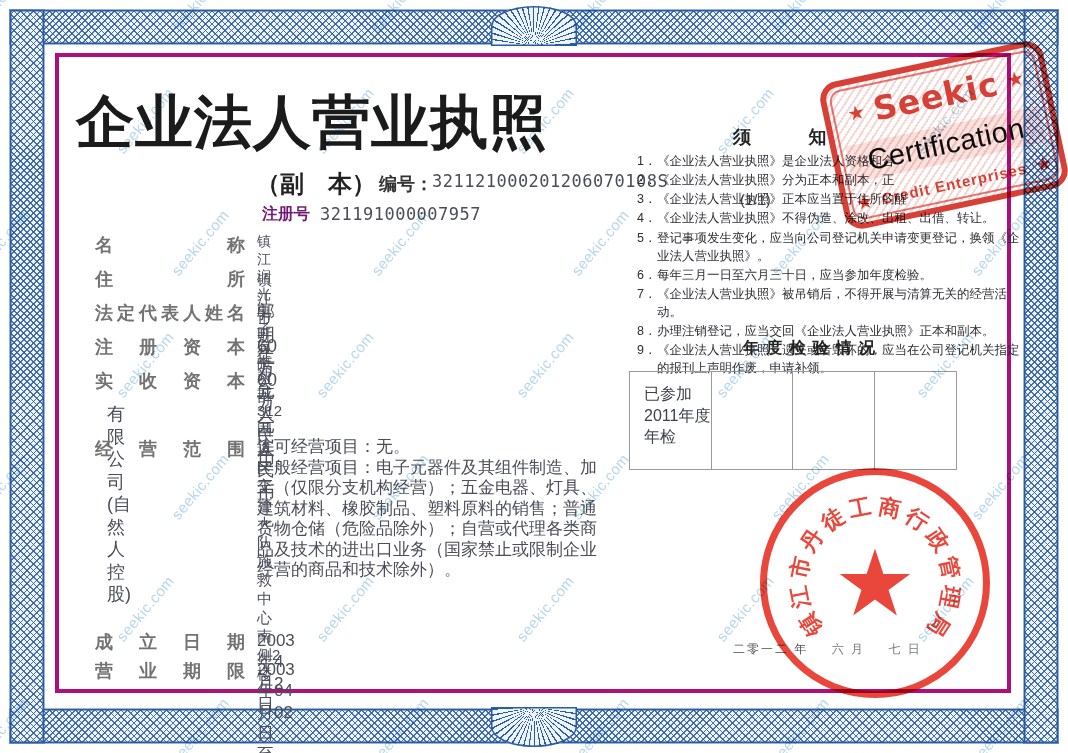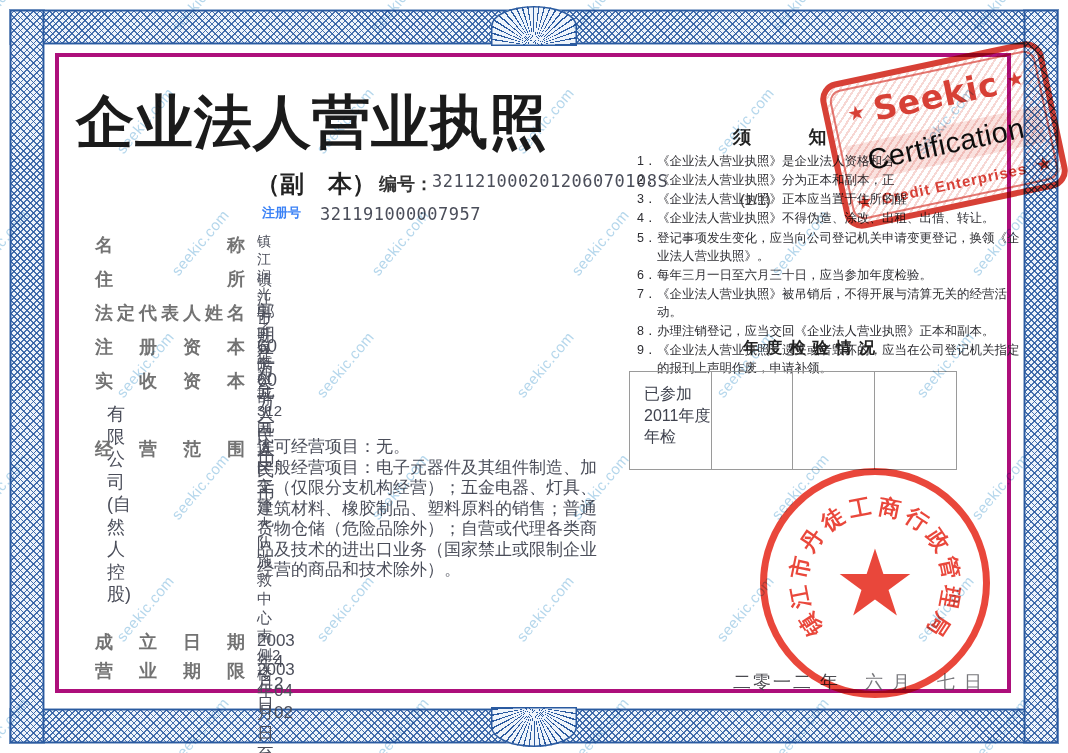--- a/index.html
+++ b/index.html
@@ -38,21 +38,21 @@
 
   
   #content{position:absolute;inset:0;z-index:4;}
   .title{left:76px;top:84px;font-size:58px;font-weight:900;color:var(--ink);
     letter-spacing:1px;font-family:"DejaVu Sans",sans-serif;}
   .copy-type{left:256px;top:168px;font-size:24px;font-weight:bold;color:#222;}
   .no-label{left:368px;top:172px;font-size:18px;font-weight:bold;color:#333;margin-left:11px;}
   .no-value{left:432px;top:171px;font-size:17px;color:var(--val);
     font-family:"DejaVu Sans Mono",monospace;letter-spacing:.5px;}
   .page-no{left:740px;top:191px;font-size:15px;color:#444;}
-  .reg-label{left:262px;top:204px;font-size:13px;font-weight:bold;color:#3b82f6;}
+  .reg-label{left:262px;top:204px;font-size:16px;font-weight:bold;color:#701a75;}
   .reg-value{left:320px;top:204px;font-size:17px;color:var(--val);
     font-family:"DejaVu Sans Mono",monospace;letter-spacing:.5px;}
 
   #fields{position:absolute;left:0;top:0;}
   .field-row{position:absolute;left:95px;display:flex;align-items:flex-start;}
   .field-label{display:inline-block;width:150px;font-size:18px;font-weight:bold;color:#737373;
     text-align:justify;text-align-last:justify;flex:0 0 150px;}
   .field-value{margin-left:12px;font-size:18px;color:var(--val);line-height:1.25;}
   .field-row:nth-child(1){top:233px;} .field-row:nth-child(1) .field-value{font-size:14px;}
   .field-row:nth-child(2){top:267px;} .field-row:nth-child(2) .field-value{font-size:15px;margin-top:4px;}
@@ -95,21 +95,21 @@
   .sk-line3{font-size:15px;letter-spacing:1px;}
 
   
   #round-stamp{left:760px;top:468px;width:216px;height:216px;z-index:5;
     border:7px solid var(--red2);border-radius:50%;mix-blend-mode:multiply;opacity:.92;}
   #round-stamp .star{position:absolute;left:50%;top:52%;transform:translate(-50%,-54%);
     font-size:92px;color:var(--red2);line-height:1;}
   .arc-char{position:absolute;left:50%;top:50%;font-size:22px;font-weight:bold;color:var(--red2);
     font-family:"DejaVu Sans",sans-serif;}
 
-  .date-row{left:733px;top:670px;font-size:18px;color:#4a4a50;letter-spacing:2px;}
+  .date-row{left:733px;top:641px;font-size:12px;color:#4a4a50;letter-spacing:2px;}
   .date-part{margin-right:18px;}
   .date-faint{opacity:.75;}
 </style>
 </head>
 <body>
 
 <div class="band band-top"></div>
 <div class="band band-bottom"></div>
 <div class="band band-left"></div>
 <div class="band band-right"></div>

